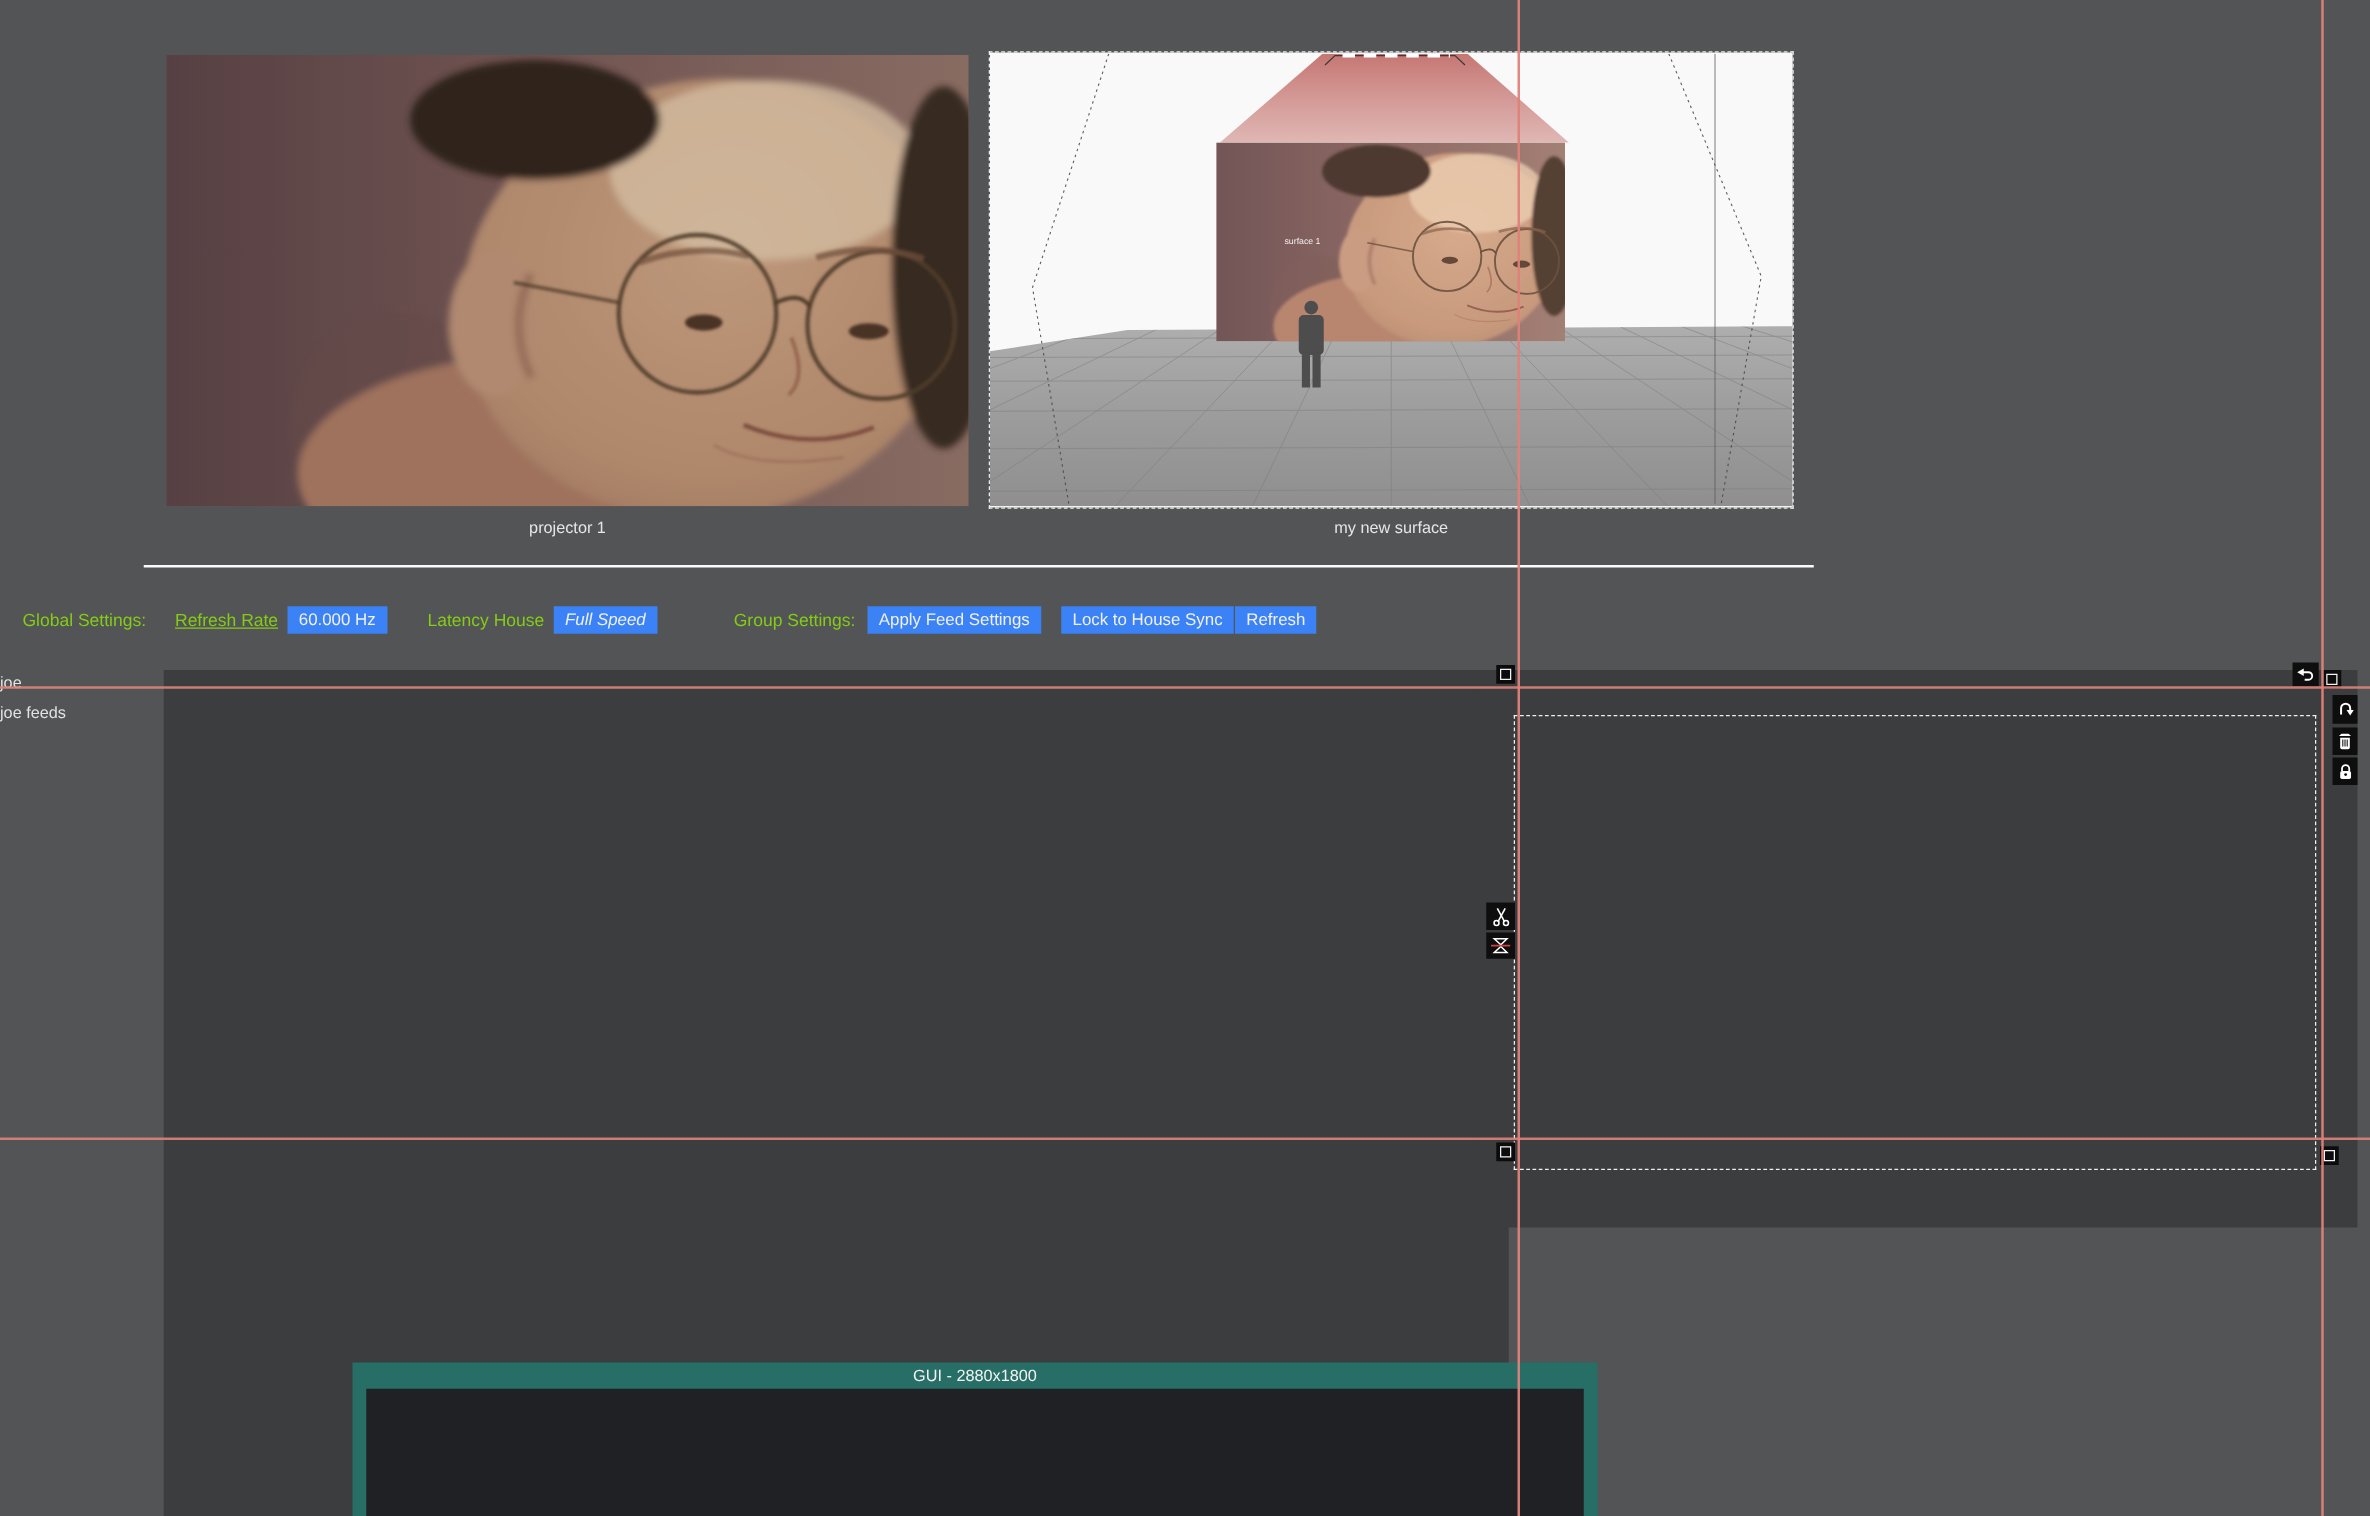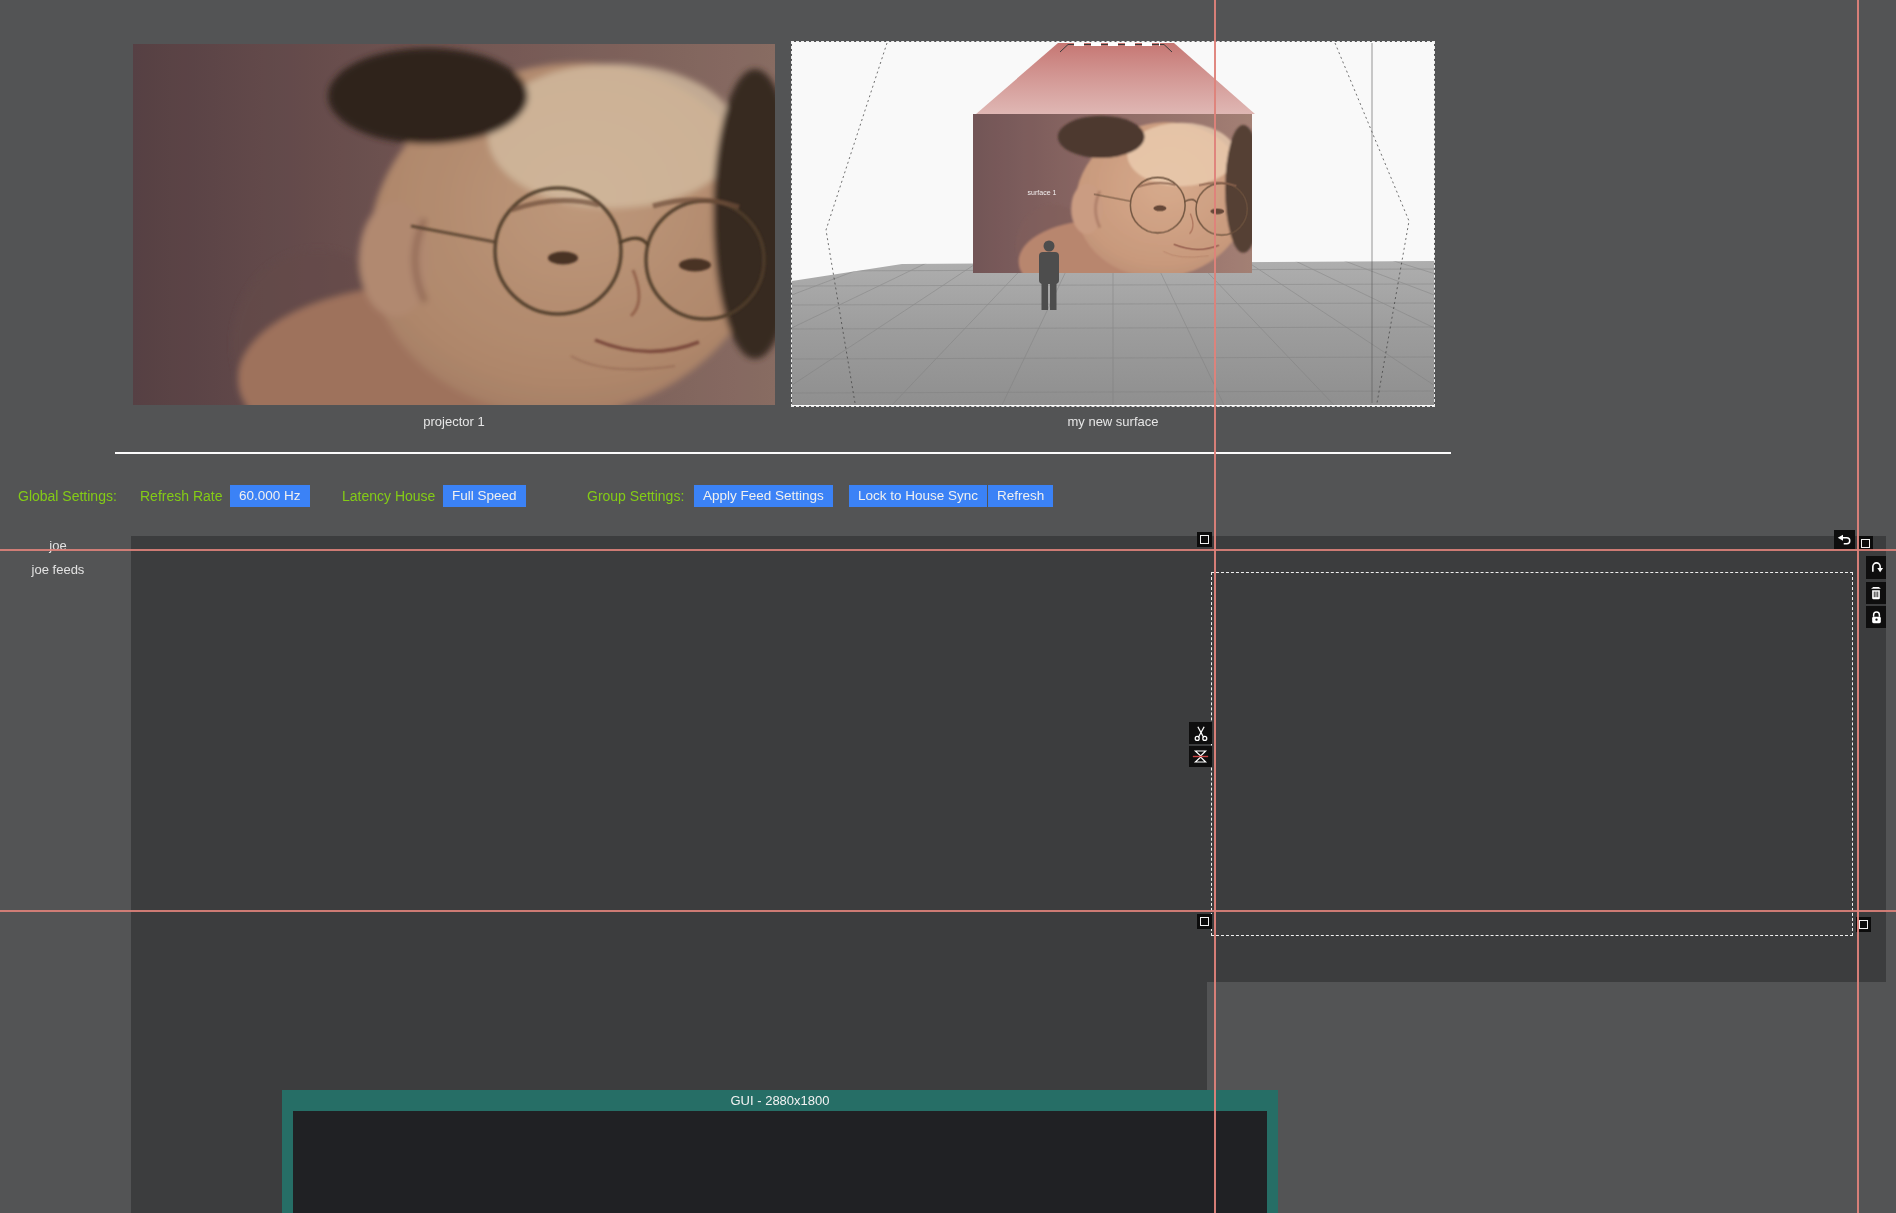--- a/index.html
+++ b/index.html
@@ -18,21 +18,21 @@
   .cam-panel{left:792px;top:18px;width:642px;height:364px;background:#f9f9f9;
     outline:1px dashed #ececec;}
   .cam-panel svg{display:block;width:642px;height:362px;margin-top:1px;}
   .divider{left:115px;top:428px;width:1336px;height:2px;background:#fbfbfb;}
   
   .gs-row{left:0;top:460px;width:1100px;height:24px;}
   .gs-row .lbl{position:absolute;top:0;line-height:24px;font-size:14px;color:#84cc16;white-space:nowrap;}
   .btn{position:absolute;top:1px;height:22px;line-height:22px;background:#3b82f6;color:#f0f0f0;
     font-size:13.5px;padding:0 9px;white-space:nowrap;cursor:default;}
   
-  .rowlbl{width:116px;text-align:center;font-size:13px;color:#e2e2e2;line-height:16px;}
+  .rowlbl{width:116px;text-align:left;font-size:13px;color:#e2e2e2;line-height:16px;}
   
   .container{background:#3c3d3e;}
   .teal{background:#266e66;}
   .teal-header{position:absolute;left:0;top:0;right:0;height:21px;line-height:21px;
     font-size:13px;color:#f2f2f2;text-align:center;white-space:nowrap;}
   .gui-container{left:131px;top:512px;width:1032px;height:690px;padding-left:44px;}
   .gui-teal{left:151px;top:530px;width:996px;height:640px;}
   .gui-content{position:absolute;left:11px;top:21px;width:974px;height:602px;background:#202124;}
   .out-container{left:1183px;top:512px;width:703px;height:446px;}
   .marquee{left:1211px;top:548px;width:642px;height:364px;border:1px dashed #f0f0f0;
@@ -167,24 +167,24 @@
     <polyline points="268,9 276,1.5 372,1.5 380,9" stroke="#3a3a3a" stroke-width="1" fill="none"></polyline>
     <line x1="282" y1="1.5" x2="368" y2="1.5" stroke="#ffffff" stroke-width="3" stroke-dasharray="10,7"></line>
   </svg>
 </div>
 <div class="abs caption" style="left:792px;top:390px;width:642px;">my new surface</div>
 
 <div class="abs divider"></div>
 
 <div class="abs gs-row">
   <span class="lbl" style="left:18px;">Global Settings:</span>
-  <span class="lbl" style="left:140px;">Refresh Rate</span>
+  <span class="lbl" style="left:140px;text-decoration:underline;">Refresh Rate</span>
   <span class="btn" style="left:230px;">60.000 Hz</span>
   <span class="lbl" style="left:342px;">Latency House</span>
-  <span class="btn" style="left:443px;">Full Speed</span>
+  <span class="btn" style="left:443px;font-style:italic;">Full Speed</span>
   <span class="lbl" style="left:587px;">Group Settings:</span>
   <span class="btn" style="left:694px;">Apply Feed Settings</span>
   <span class="btn" style="left:849px;">Lock to House Sync</span>
   <span class="btn" style="left:988px;">Refresh</span>
 </div>
 
 <div class="abs rowlbl" style="left:0;top:514px;">joe</div>
 <div class="abs rowlbl" style="left:0;top:538px;">joe feeds</div>
 
 <div class="abs container gui-container">

